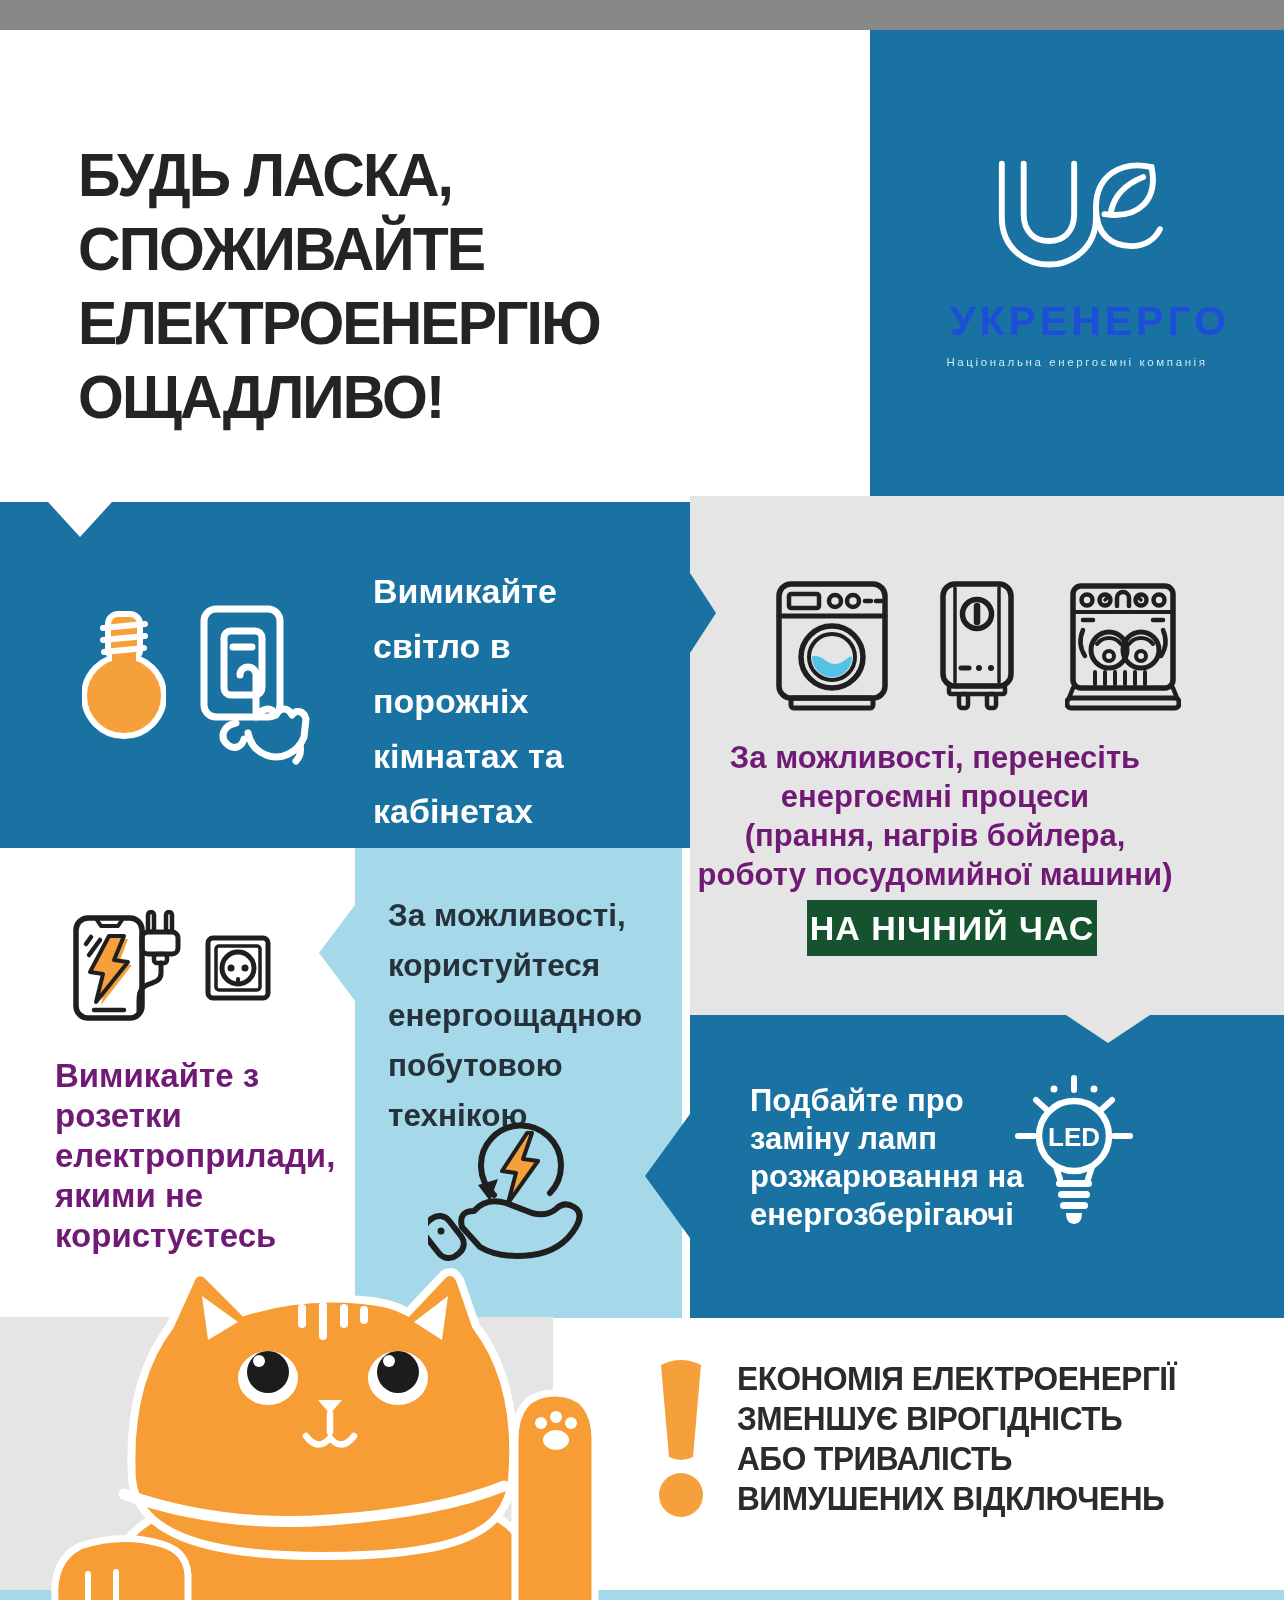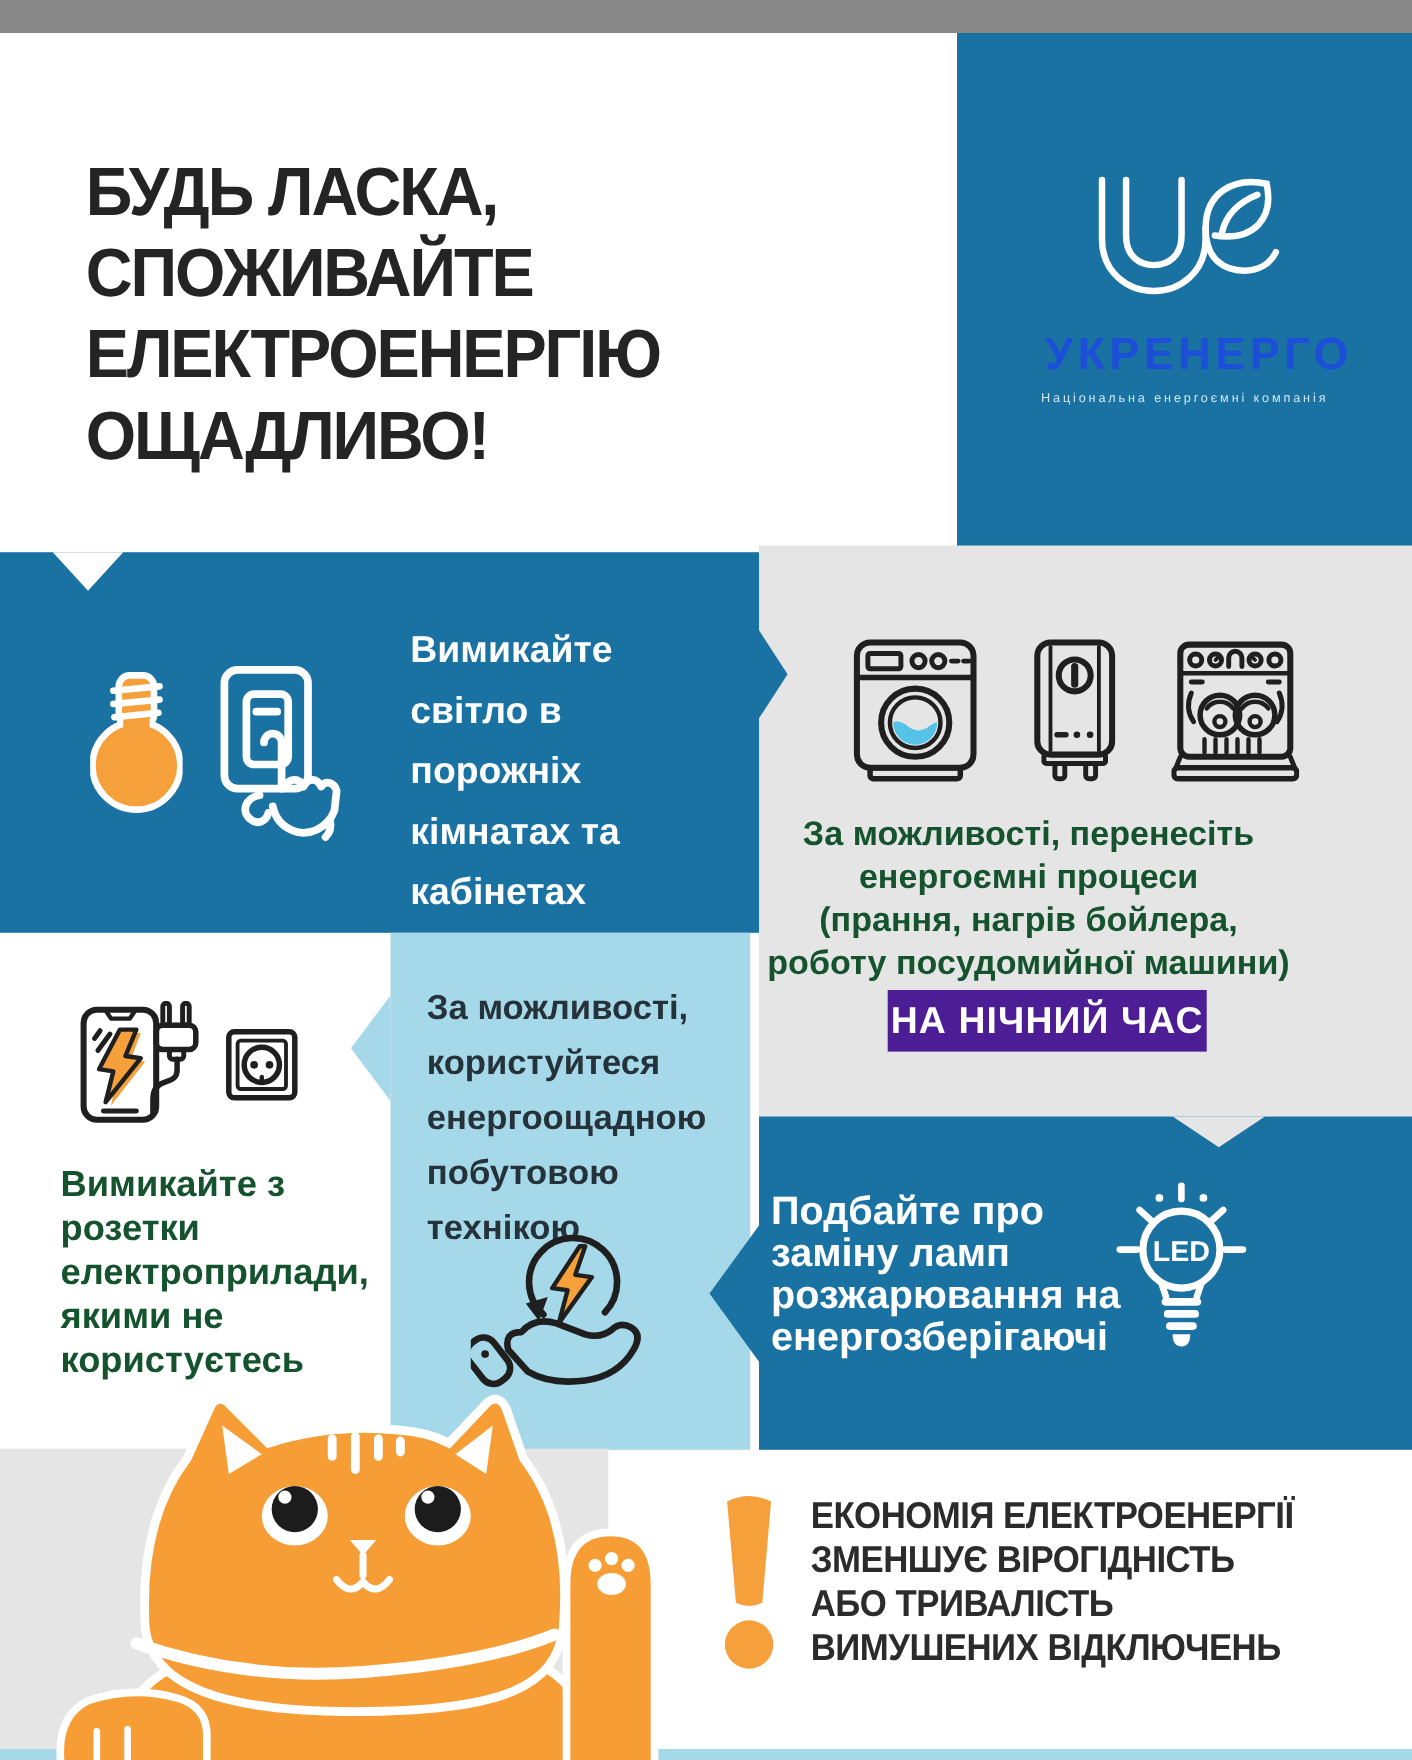--- a/index.html
+++ b/index.html
@@ -6,26 +6,26 @@
   .canvas{position:relative;width:1284px;height:1600px;background:#ffffff;overflow:hidden;
           font-family:"Liberation Sans",sans-serif;margin-top:30px;}
   .abs{position:absolute;}
   .pre{white-space:pre-line;}
   .blue{background:#1a72a2;}
   .lblue{background:#a5d9e9;}
   .grey{background:#e4e5e4;}
   .title{font-size:62px;line-height:74px;font-weight:800;color:#242424;letter-spacing:-2px;
          transform:scaleX(.95);transform-origin:left top;}
   .wtext{color:#ffffff;font-weight:700;}
-  .dtext{color:#14532d;font-weight:700;}
+  .dtext{color:#701a75;font-weight:700;}
   .tri{width:0;height:0;}
   svg{display:block;}
   .logo-name{color:#1d4ed8;font-weight:700;font-size:41px;letter-spacing:4px;text-align:center;padding-left:13px;}
   .logo-tag{color:#cfe7f2;font-weight:400;font-size:11.5px;letter-spacing:2.6px;text-align:center;}
-  .badge{background:#4c1d95;color:#fff;font-weight:700;font-size:34px;letter-spacing:1px;
+  .badge{background:#14532d;color:#fff;font-weight:700;font-size:34px;letter-spacing:1px;
          display:flex;align-items:center;justify-content:center;}
   .footer-text{font-size:34px;line-height:40px;font-weight:800;color:#2b2b2b;letter-spacing:-0.5px;
          transform:scaleX(.93);transform-origin:left top;}
 </style>
 </head>
 <body>
 
 <div class="canvas">
 
   <div class="abs blue" style="left:0;top:472;width:690px;height:346px;top:472px;"></div>
@@ -201,21 +201,21 @@
     <polygon points="99,18 74,56 88,58 80,88 110,46 95,44 104,18" fill="#f6a03c" stroke="#1f1f1f" stroke-width="4" stroke-linejoin="round"></polygon>
     <g fill="none" stroke="#1f1f1f" stroke-linecap="round" stroke-linejoin="round">
       <path d="M66,80 A40,40 0 1 1 122,78" stroke-width="6"></path>
       <path d="M34,112 Q30,96 46,96 Q58,82 78,88 L104,98 Q118,102 128,94 Q136,86 146,92 Q156,98 148,112 Q134,136 104,140 Q72,144 52,132 Z" stroke-width="6"></path>
       <rect x="2" y="100" width="28" height="44" rx="12" stroke-width="6" transform="rotate(-38 16 122)"></rect>
     </g>
     <polygon points="50,70 70,64 62,86" fill="#1f1f1f"></polygon>
     <circle cx="13" cy="116" r="3.5" fill="#1f1f1f"></circle>
   </svg>
 
-  <div class="abs wtext pre" style="left:701px;top:1052px;width:330px;font-size:36px;line-height:38px;">Подбайте про
+  <div class="abs wtext pre" style="left:750px;top:1052px;width:330px;font-size:31px;line-height:38px;">Подбайте про
 заміну ламп
 розжарювання на
 енергозберігаючі</div>
 
   <svg class="abs" style="left:1012px;top:1042px;" width="124" height="168" viewBox="0 0 124 168">
     <g fill="none" stroke="#ffffff" stroke-linecap="round">
       <circle cx="62" cy="64" r="35" stroke-width="6.5"></circle>
       <path d="M44,95 l4,12 M80,95 l-4,12" stroke-width="6"></path>
       <line x1="6" y1="64" x2="22" y2="64" stroke-width="6"></line>
       <line x1="102" y1="64" x2="118" y2="64" stroke-width="6"></line>

